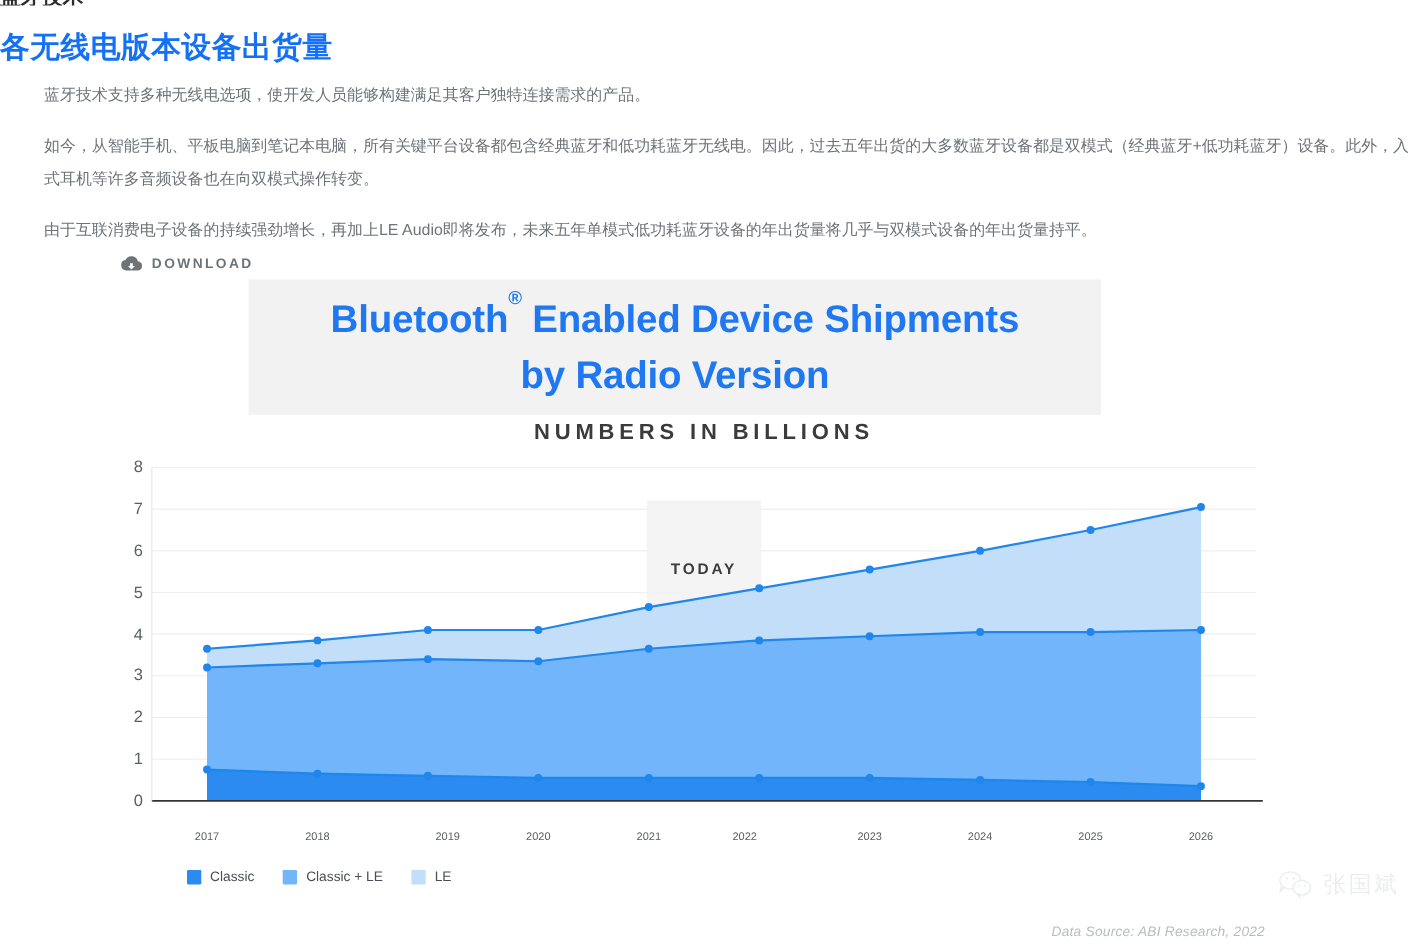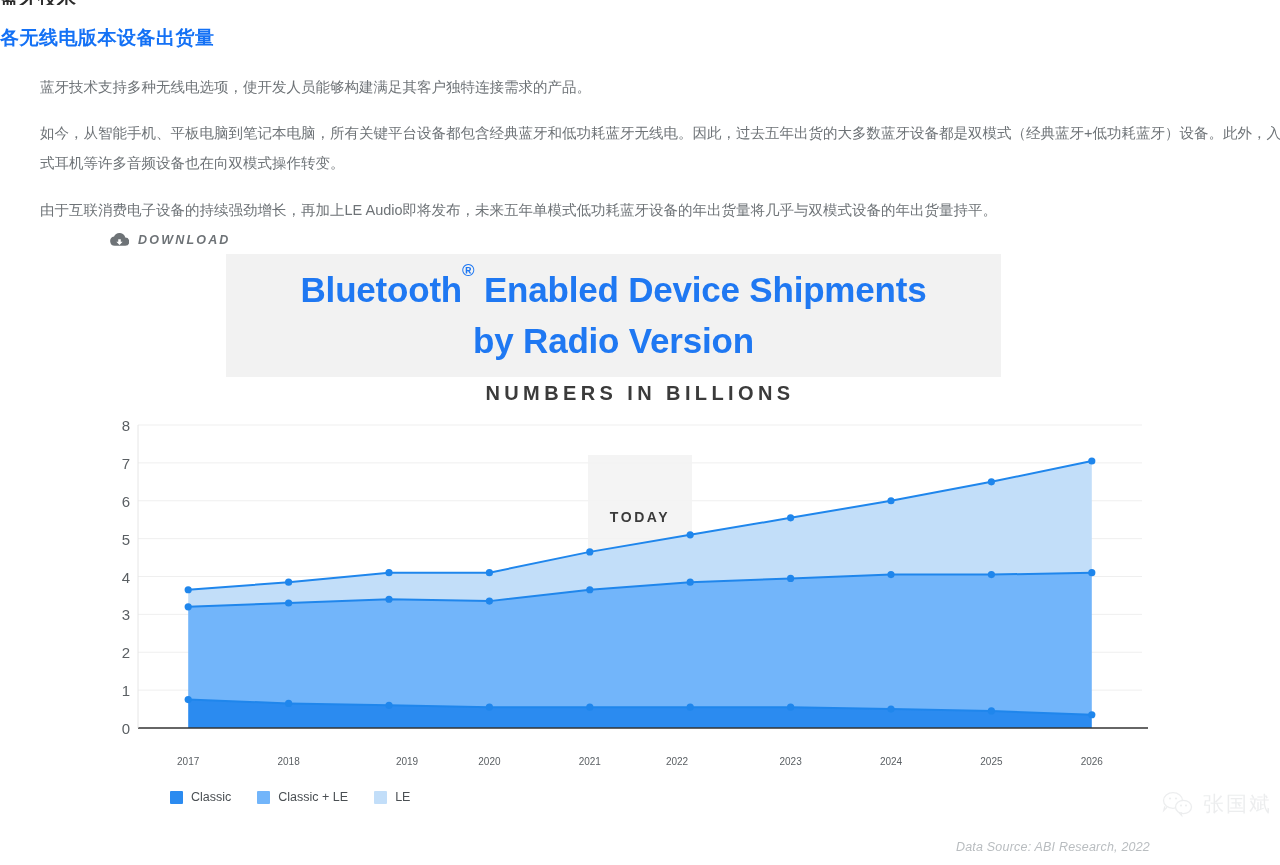--- a/index.html
+++ b/index.html
@@ -10,36 +10,36 @@
   }
   .page{position:relative;width:1280px;height:865px;}
 
   
   .cut-line{
     position:absolute;left:0;top:-11px;width:300px;height:16px;overflow:hidden;
     font-size:19px;font-weight:700;color:#2b2b2b;line-height:20px;
   }
   .headline{
     position:absolute;left:0;top:7px;
-    font-size:19px;font-weight:700;color:#1471f5;line-height:36px;
+    font-size:27px;font-weight:700;color:#1471f5;line-height:36px;
     letter-spacing:.5px;
   }
   .para{
     position:absolute;left:0;font-size:14.5px;line-height:30px;color:#6e7377;padding-left:40px;
   }
   .p1{top:57px;}
   .p2{top:103px;width:1262px;}
   .p3{top:180px;width:1270px;}
 
   
   .figure{position:absolute;left:0;top:222px;width:1280px;height:643px;background:#fff;}
 
   .download{
     position:absolute;left:110px;top:10px;display:flex;align-items:center;gap:9px;
-    cursor:pointer;user-select:none;font-style:italic;
+    cursor:pointer;user-select:none;
   }
   .dl-icon{width:19px;height:15px;display:block;}
   .dl-text{
     font-size:12.5px;font-weight:600;letter-spacing:2.2px;color:#6e7377;
   }
 
   .title-band{
     position:absolute;left:226px;top:32px;width:775px;height:123px;background:#f2f2f2;
   }
   .chart-title{

